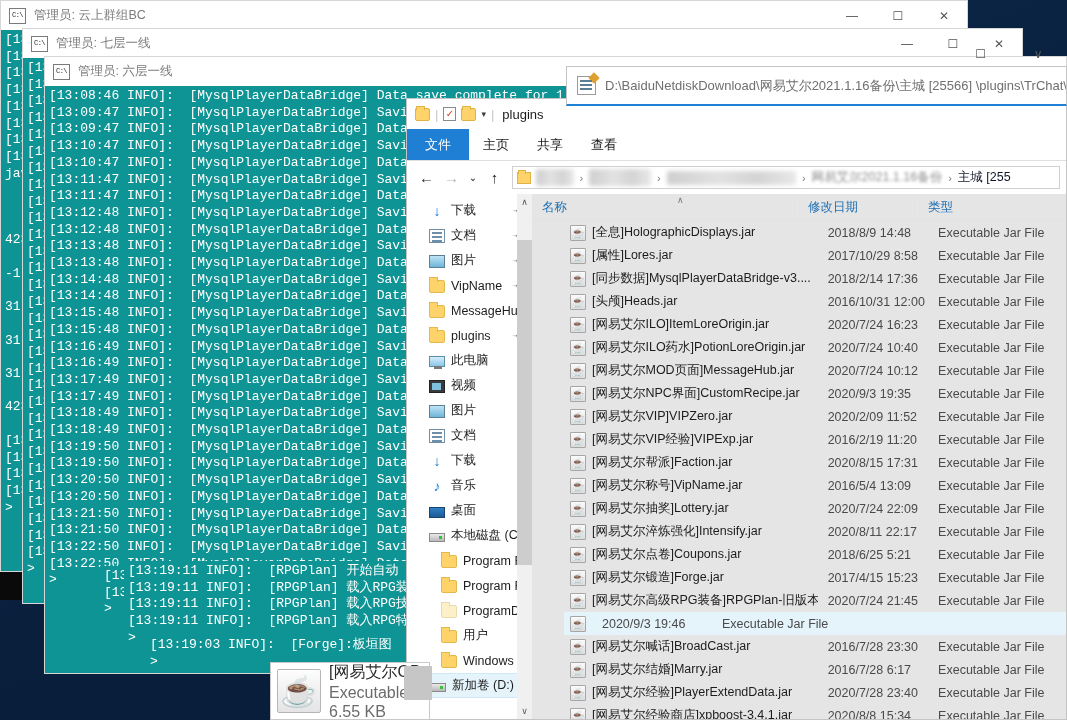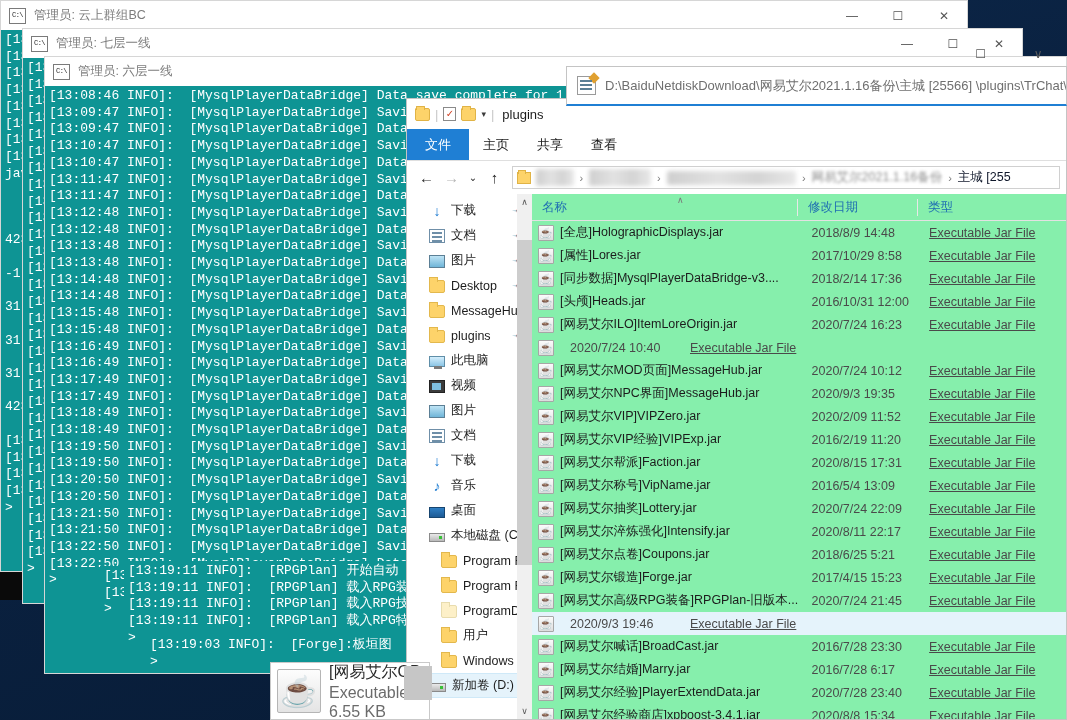--- a/index.html
+++ b/index.html
@@ -163,42 +163,42 @@
   .ico.drive::after{content:"";position:absolute;right:2px;top:2px;width:3px;height:3px;background:#39c139;}
 
   .nav-scroll {
     position: absolute; right: 0; top: 0; width: 15px; height: 100%;
     background: #f0f0f0; display: flex; flex-direction: column; align-items: center;
   }
   .nav-scroll .arr { height: 16px; font-size: 9px; color: #5a5a5a; line-height: 16px; }
   .nav-scroll .thumb { width: 15px; background: #cdcdcd; }
 
   
-  .filepane { flex: 1; min-width: 0; display: flex; flex-direction: column; background:#86efac; }
+  .filepane { flex: 1; min-width: 0; display: flex; flex-direction: column; background:#e5e5e5; }
   .colhead { height: 27px; display: flex; align-items: center; border-bottom: 1px solid #e2e2e2; position: relative; }
   .colhead .ch { font-size: 12.5px; color: #1f6fb2; padding-left: 10px; position: relative; }
   .colhead .ch.name { width: 265px; }
   .colhead .ch.date { width: 120px; border-left: 1px solid #e8e8e8; }
   .colhead .ch.type { width: 120px; border-left: 1px solid #e8e8e8; }
   .colhead .sortcaret { position: absolute; left: 145px; top: 1px; font-size: 9px; color: #7a7a7a; }
-  .flist { flex: 1; overflow: hidden; }
+  .flist { flex: 1; overflow: hidden; padding-left: 32px; }
   .frow { height: 23px; display: flex; align-items: center; }
   .frow.sel { background: #e5f3fb; }
   .frow .jicon {
     width: 16px; height: 16px; flex: 0 0 auto; margin: 0 6px 0 6px;
     background: linear-gradient(#fbfbfb,#dedede); border: 1px solid #a6a6a6;
     position: relative; border-radius: 1px;
   }
   .frow .jicon::after {
     content: "\2615"; position: absolute; inset: 0; font-size: 11px; color: #c8501e;
     text-align: center; line-height: 14px;
   }
   .frow .fname { width: 247px; font-size: 12.5px; color: #1c1c1c; white-space: nowrap; overflow: hidden; }
   .frow .fdate { width: 120px; font-size: 12.5px; color: #4a4a4a; padding-left: 10px; white-space: nowrap; }
-  .frow .ftype { width: 150px; font-size: 12.5px; color: #4a4a4a; padding-left: 10px; white-space: nowrap; text-decoration: underline; }
+  .frow .ftype { width: 150px; font-size: 12.5px; color: #4a4a4a; padding-left: 10px; white-space: nowrap; }
 
   
   #editor {
     position: absolute; left: 566px; top: 66px; width: 501px; height: 40px;
     background: #ffffff; border: 1px solid #c4c4c4; border-bottom: 2px solid #1f7fd4;
     display: flex; align-items: center; padding-left: 10px; overflow: hidden;
   }
   #editor .ed-icon {
     width: 19px; height: 19px; margin-right: 9px; flex: 0 0 auto;
     background: #ffffff; border: 1px solid #9a9a9a; position: relative;
@@ -361,21 +361,21 @@
               <span class="nav-label">文档</span>
               <span class="nav-pin" style="font-size: 9px;">📌</span>
             </div>
             <div class="nav-item">
               <span class="ico pic"></span>
               <span class="nav-label">图片</span>
               <span class="nav-pin" style="font-size: 9px;">📌</span>
             </div>
             <div class="nav-item">
               <span class="ico folder"></span>
-              <span class="nav-label">Desktop</span>
+              <span class="nav-label">VipName</span>
               <span class="nav-pin" style="font-size: 9px;">📌</span>
             </div>
             <div class="nav-item">
               <span class="ico folder"></span>
               <span class="nav-label">MessageHu</span>
               <span class="nav-pin" style="font-size: 9px;">📌</span>
             </div>
             <div class="nav-item">
               <span class="ico folder"></span>
               <span class="nav-label">plugins</span>
@@ -478,32 +478,33 @@
               <span class="ftype">Executable Jar File</span>
             </div>
             <div class="frow">
               <span class="jicon"></span>
               <span class="fname">[网易艾尔ILO]ItemLoreOrigin.jar</span>
               <span class="fdate">2020/7/24 16:23</span>
               <span class="ftype">Executable Jar File</span>
             </div>
             <div class="frow">
               <span class="jicon"></span>
+              <span class="fname">[网易艾尔ILO药水]PotionLoreOrigin.jar</span>
               <span class="fdate">2020/7/24 10:40</span>
               <span class="ftype">Executable Jar File</span>
             </div>
             <div class="frow">
               <span class="jicon"></span>
               <span class="fname">[网易艾尔MOD页面]MessageHub.jar</span>
               <span class="fdate">2020/7/24 10:12</span>
               <span class="ftype">Executable Jar File</span>
             </div>
             <div class="frow">
               <span class="jicon"></span>
-              <span class="fname">[网易艾尔NPC界面]MessageHub.jar</span>
+              <span class="fname">[网易艾尔NPC界面]CustomRecipe.jar</span>
               <span class="fdate">2020/9/3 19:35</span>
               <span class="ftype">Executable Jar File</span>
             </div>
             <div class="frow">
               <span class="jicon"></span>
               <span class="fname">[网易艾尔VIP]VIPZero.jar</span>
               <span class="fdate">2020/2/09 11:52</span>
               <span class="ftype">Executable Jar File</span>
             </div>
             <div class="frow">

